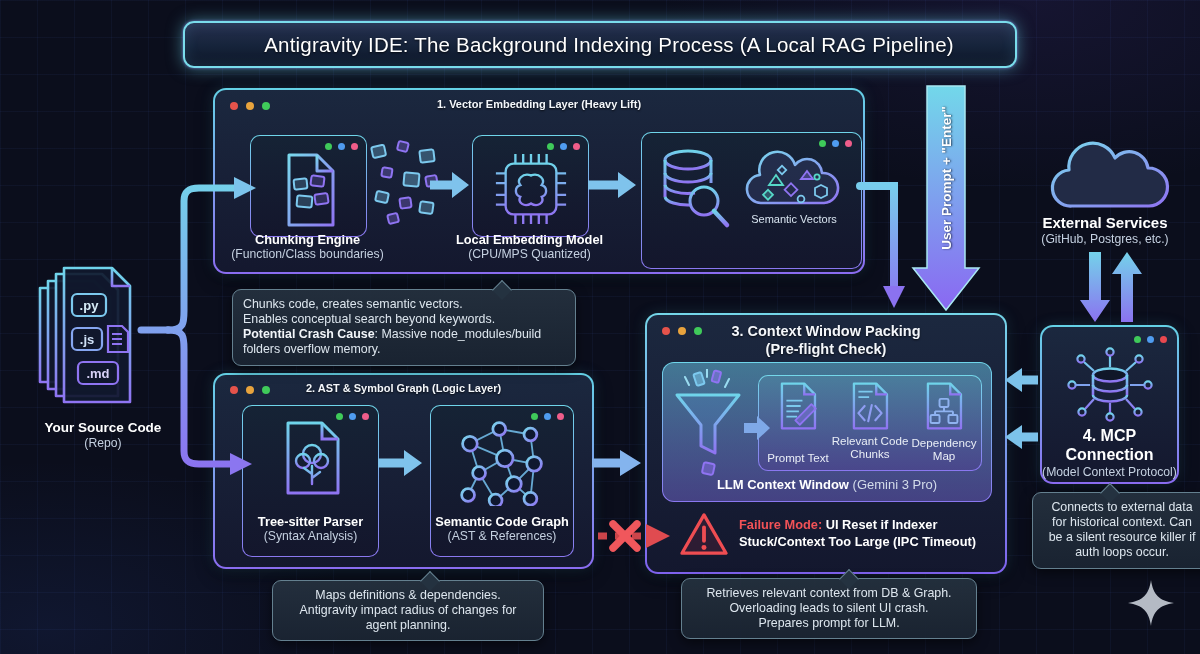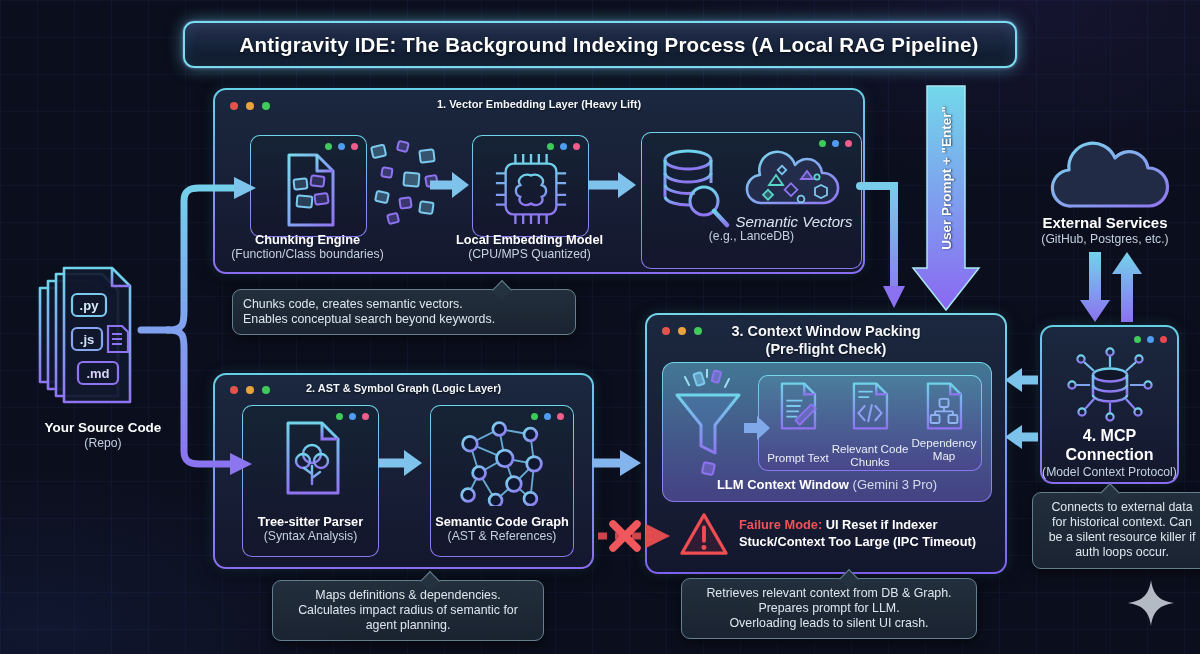--- a/index.html
+++ b/index.html
@@ -13,21 +13,21 @@
       #0b0e1c;
     background-size:auto,auto,37px 37px,37px 37px;}
   .abs{position:absolute;}
   svg{display:block;}
   
   .titlebar{position:absolute;left:183px;top:21px;width:830px;height:43px;z-index:5;
     border-radius:11px;border:2px solid #7adcec;
     background:linear-gradient(180deg,#27304e 0%,#15233a 55%,#0e1526 100%);
     box-shadow:0 0 16px rgba(110,220,240,.5),0 0 3px rgba(150,120,250,.7),inset 0 0 14px rgba(90,180,220,.18);
     display:flex;align-items:center;justify-content:center;}
-  .titlebar .t{font-size:20.5px;font-weight:bold;color:#fff;letter-spacing:.2px;text-shadow:0 1px 2px rgba(0,0,0,.7);margin-left:18px;}
+  .titlebar .t{font-size:20.5px;font-weight:normal;color:#fff;letter-spacing:.2px;text-shadow:0 1px 2px rgba(0,0,0,.7);margin-left:18px;}
   
   .panel{position:absolute;z-index:2;border:2px solid transparent;border-radius:13px;
     background:linear-gradient(180deg,rgba(24,33,56,.96),rgba(16,21,40,.97)) padding-box,
                linear-gradient(180deg,#64d2e6 0%,#7f9bee 55%,#8a6cf0 100%) border-box;
     box-shadow:0 0 14px rgba(90,190,230,.16),0 6px 18px rgba(0,0,0,.45);}
   .subbox{position:absolute;border:1.6px solid transparent;border-radius:10px;
     background:linear-gradient(180deg,rgba(14,20,38,.92),rgba(12,16,32,.94)) padding-box,
                linear-gradient(180deg,#6fd6ea 0%,#8a77f0 100%) border-box;}
   .ptitle{position:absolute;left:0;right:0;text-align:center;font-weight:bold;color:#f4f7fb;
     font-size:11px;text-shadow:0 1px 2px rgba(0,0,0,.7);}
@@ -43,21 +43,21 @@
   .tip{position:absolute;z-index:4;border-radius:9px;border:1.5px solid #64808f;
     background:linear-gradient(180deg,rgba(36,48,62,.95),rgba(26,36,50,.95));
     box-shadow:0 4px 12px rgba(0,0,0,.5);color:#dde6ee;font-size:12.4px;line-height:1.22;padding:7px 10px;}
   .tip .ptr{position:absolute;top:-7px;width:13px;height:13px;transform:rotate(45deg);
     background:#243240;border-left:1.5px solid #64808f;border-top:1.5px solid #64808f;}
   .tip b{color:#f2f6fa;}
   .ctr{text-align:center;}
   .conn{position:absolute;left:0;top:0;z-index:3;pointer-events:none;}
   .upl{position:absolute;z-index:3;left:946px;top:178px;transform:translate(-50%,-50%) rotate(-90deg);
     white-space:nowrap;font-size:13.5px;font-weight:bold;color:#0e1a2c;color:#fff;text-shadow:0 1px 2px rgba(10,20,40,.8);}
-  .smallcap{font-size:15px;color:#d8e4f0;font-style:italic;}
+  .smallcap{font-size:11px;color:#d8e4f0;}
 </style>
 </head>
 <body>
 
 <div class="canvas">
 
 <svg width="0" height="0" style="position:absolute">
   <defs>
     <linearGradient id="gcp" x1="0" y1="0" x2="0" y2="1">
       <stop offset="0" stop-color="#6fd4ea"></stop>
@@ -250,29 +250,29 @@
         <rect x="52" y="44" width="9" height="9" transform="rotate(45 56 48)" stroke="#8f74f2"></rect>
         <rect x="30" y="50" width="7" height="7" transform="rotate(45 33 53)" stroke="#56d8c8" fill="rgba(86,216,200,.25)"></rect>
         <polygon points="86,44 92,47 92,54 86,57 80,54 80,47" stroke="#7cc9ee"></polygon>
         <circle cx="66" cy="58" r="3.4" stroke="#7cc9ee"></circle>
         <rect x="44" y="26" width="6" height="6" transform="rotate(45 47 29)" stroke="#7cc9ee"></rect>
         <circle cx="82" cy="36" r="2.6" stroke="#56d8c8"></circle>
       </g>
     </svg>
     <div class="abs smallcap" style="left:93px;top:80px;width:118px;text-align:center">Semantic Vectors</div>
     <div class="nlabel" style="left:0;top:96px;width:219px">
-      <span class="s">(e.g., LanceDB)</span>
     </div>
   </div>
 </div>
 
 <div class="tip" style="left:232px;top:289px;width:322px">
   <div class="ptr" style="left:262px"></div>
   <div>Chunks code, creates semantic vectors.</div>
   <div>Enables conceptual search beyond keywords.</div>
+  <div><b>Potential Crash Cause</b><span>: Massive node_modules/build folders overflow memory.</span></div>
 </div>
 
 <div class="panel" style="left:213px;top:373px;width:377px;height:192px">
   <div class="lights" style="left:15px;top:11px">
     <span class="dot c-r"></span>
     <span class="dot c-o"></span>
     <span class="dot c-g"></span>
   </div>
   <div class="ptitle" style="top:7px">2. AST &amp; Symbol Graph (Logic Layer)</div>
 
@@ -324,21 +324,21 @@
     <div class="nlabel" style="left:0;top:108px;width:142px">
       <span class="b">Semantic Code Graph</span>
       <span class="s">(AST &amp; References)</span>
     </div>
   </div>
 </div>
 
 <div class="tip ctr" style="left:272px;top:580px;width:250px">
   <div class="ptr" style="left:150px"></div>
   <div>Maps definitions &amp; dependencies.</div>
-  <div>Calculates impact radius of semantic for</div>
+  <div>Antigravity impact radius of changes for</div>
   <div>agent planning.</div>
 </div>
 
 <div class="panel" style="left:645px;top:313px;width:358px;height:257px;background:linear-gradient(180deg,rgba(24,33,56,.96),rgba(16,21,40,.97)) padding-box,linear-gradient(180deg,#74d6e8 0%,#7f62ee 100%) border-box">
   <div class="lights" style="left:15px;top:12px">
     <span class="dot c-r"></span>
     <span class="dot c-o"></span>
     <span class="dot c-g"></span>
   </div>
   <div class="ptitle" style="top:7px;font-size:14.5px;line-height:1.25">
@@ -373,21 +373,21 @@
         <svg width="46" height="50" viewBox="0 0 50 56" style="margin:0 auto;display:block">
           <path d="M7,3 H32 L44,15 V53 H7 Z" fill="none" stroke="url(#gcp)" stroke-width="2.6" stroke-linejoin="round"></path>
           <path d="M32,3 V15 H44" fill="none" stroke="url(#gcp)" stroke-width="2.6"></path>
           <path d="M12,12 H28 M12,18 H24" stroke="#7cc9ee" stroke-width="2"></path>
           <g stroke="#8f9df2" stroke-width="2.4" fill="none" stroke-linecap="round" stroke-linejoin="round">
             <polyline points="19,28 12,36 19,44"></polyline>
                 <polyline points="31,28 38,36 31,44"></polyline>
                 <path d="M27,27 L23,45"></path>
           </g>
         </svg>
-        <div style="font-size:11.6px;line-height:1.15;margin-top:11px;color:#e9eef6">Relevant Code Chunks</div>
+        <div style="font-size:11.6px;line-height:1.15;margin-top:3px;color:#e9eef6">Relevant Code Chunks</div>
       </div>
 
       <div class="abs" style="left:150px;top:5px;width:70px;text-align:center">
         <svg width="46" height="50" viewBox="0 0 50 56" style="margin:0 auto;display:block">
           <path d="M7,3 H32 L44,15 V53 H7 Z" fill="none" stroke="url(#gcp)" stroke-width="2.6" stroke-linejoin="round"></path>
           <path d="M32,3 V15 H44" fill="none" stroke="url(#gcp)" stroke-width="2.6"></path>
           <g stroke="#8fb2f0" stroke-width="2.2" fill="none">
             <rect x="20" y="20" width="10" height="9" rx="1.5"></rect>
             <path d="M25,29 V34 M15,34 H35 M15,34 V38 M35,34 V38"></path>
             <rect x="10" y="38" width="10" height="9" rx="1.5"></rect>
@@ -410,22 +410,22 @@
   </svg>
   <div class="abs" style="left:92px;top:202px;width:255px;font-size:12.8px;font-weight:bold;line-height:1.32">
     <span style="color:#f25257">Failure Mode:</span><span style="color:#fff"> UI Reset if Indexer</span><br>
     <span style="color:#fff">Stuck/Context Too Large (IPC Timeout)</span>
   </div>
 </div>
 
 <div class="tip ctr" style="left:681px;top:578px;width:274px">
   <div class="ptr" style="left:160px"></div>
   <div>Retrieves relevant context from DB &amp; Graph.</div>
+  <div>Overloading leads to silent UI crash.</div>
   <div>Prepares prompt for LLM.</div>
-  <div>Overloading leads to silent UI crash.</div>
 </div>
 
 <div class="upl">User Prompt + "Enter"</div>
 
 <div class="abs" style="left:1022px;top:128px;width:166px;z-index:2;text-align:center">
   <svg width="132" height="84" viewBox="0 0 132 84" style="margin:0 auto;display:block">
     <path d="M33,78 A18,18 0 0 1 30,42 A24,24 0 0 1 76,30 A19,19 0 0 1 109,40 A17,17 0 0 1 110,78 Z" fill="#222b46" stroke="url(#gcp2)" stroke-width="3.2" stroke-linejoin="round"></path>
   </svg>
   <div class="nlabel" style="position:static;margin-top:2px">
     <span class="b" style="font-size:15px">External Services</span>

